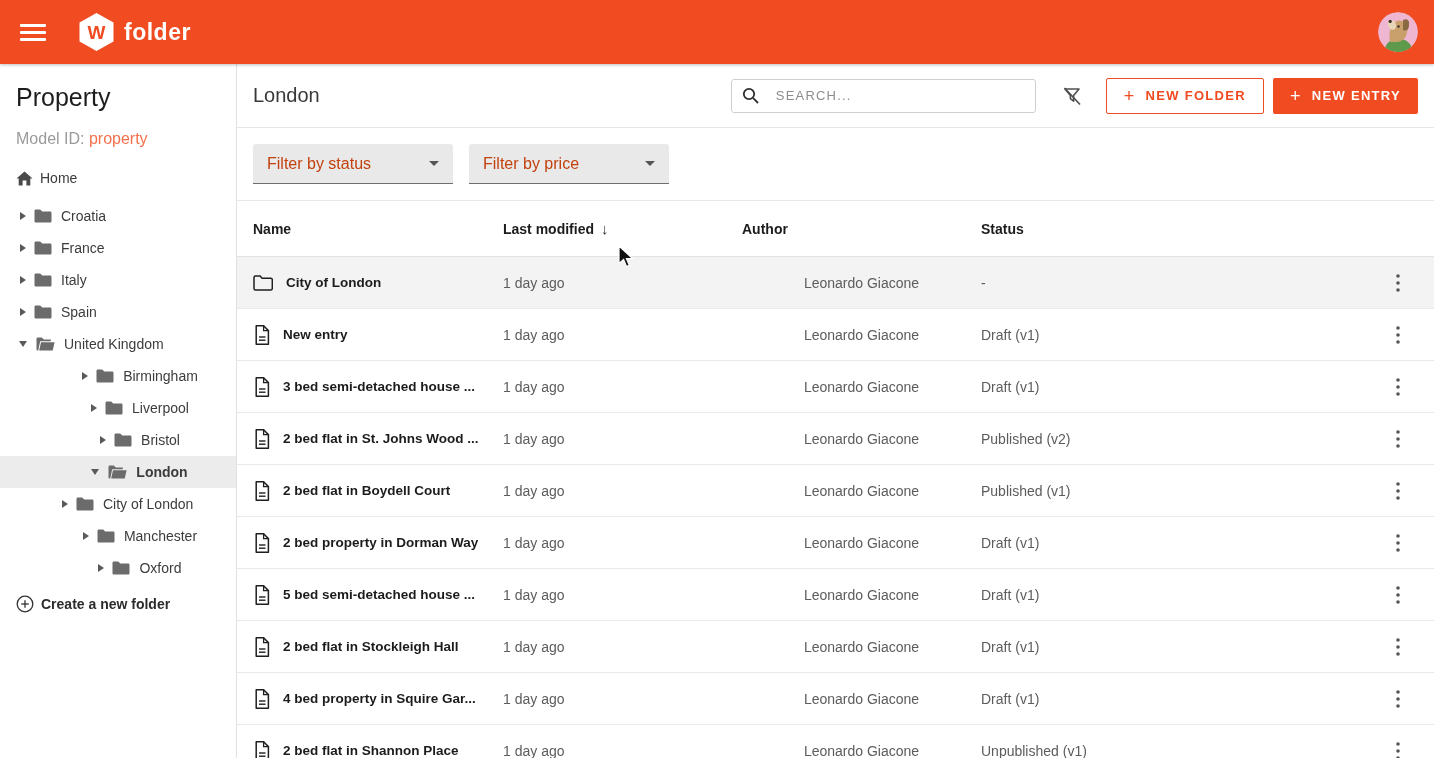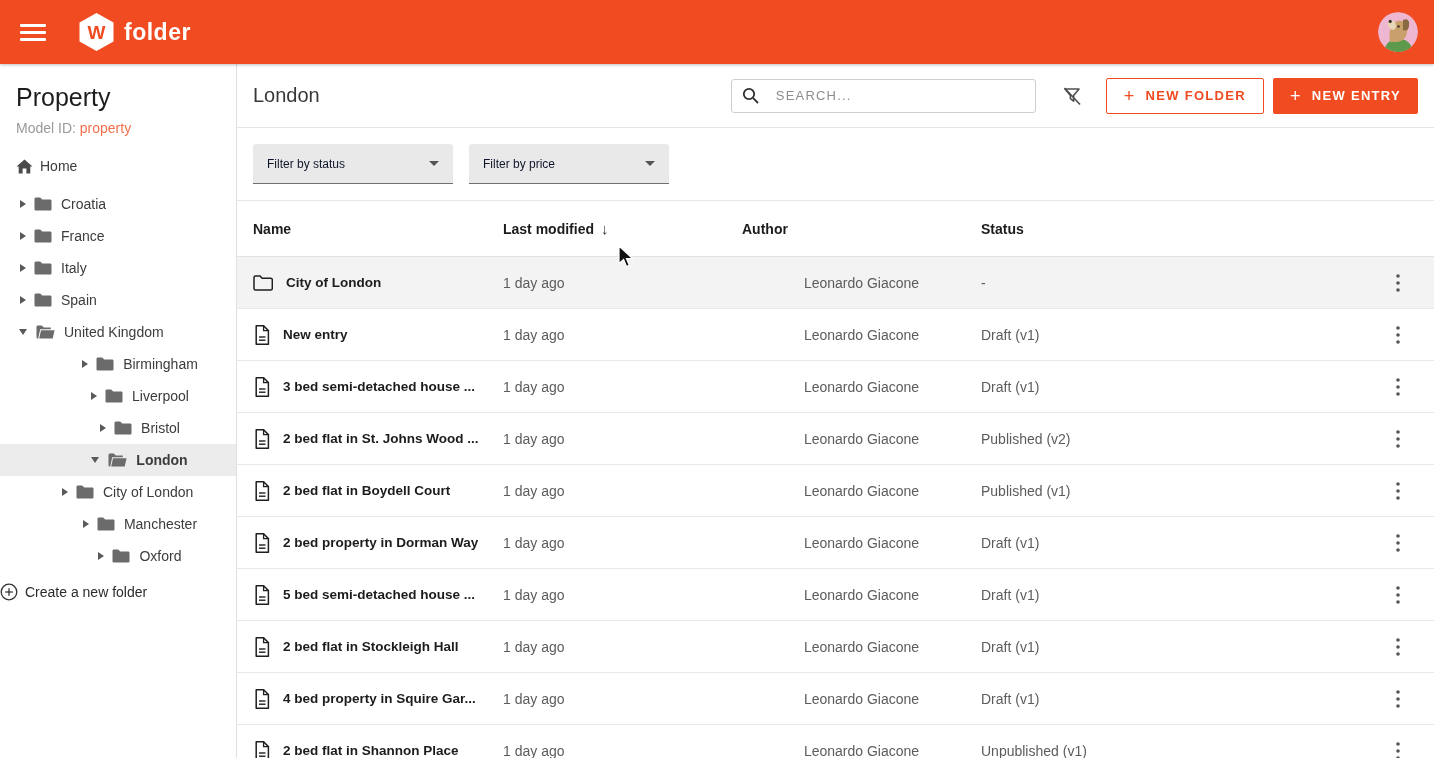--- a/index.html
+++ b/index.html
@@ -17,37 +17,37 @@
   .avatar { margin-left:auto; width:40px; height:40px; border-radius:50%; overflow:hidden; cursor:pointer; }
 
   
   .body { flex:1; display:flex; min-height:0; }
   .sidebar { width:237px; border-right:1px solid #E0E0E0; flex-shrink:0; background:#fff; overflow:hidden; }
   .main { flex:1; display:flex; flex-direction:column; min-width:0; }
 
   
   .side-header { padding:18px 16px 14px 16px; }
   .side-title { font-size:25px; font-weight:400; color:#1d1d1d; line-height:1.2; }
-  .side-model { font-size:14px; color:#9a9a9a; margin-top:8px; }
+  .side-model { font-size:16px; color:#9a9a9a; margin-top:18px; }
   .side-model a { color:#F3704C; text-decoration:none; cursor:pointer; }
   .tree { margin-top:6px; }
   .tree-item { height:32px; display:flex; align-items:center; font-size:14px; color:#3c3c3c; cursor:pointer; }
   .tree-item .caret { width:10px; display:inline-block; margin-right:8px; flex-shrink:0; }
   .caret.right { width:0; height:0; border-left:6px solid #5a5a5a; border-top:4.5px solid transparent; border-bottom:4.5px solid transparent; margin-left:2px; }
   .caret.down  { width:0; height:0; border-top:6px solid #5a5a5a; border-left:4.5px solid transparent; border-right:4.5px solid transparent; margin-left:1px; margin-right:9px; }
   .tree-item .ticon { display:inline-flex; margin-right:9px; flex-shrink:0; }
   .tree-item.selected { background:#ECECEC; }
   .tree-item.selected .tlabel { font-weight:700; }
   .tree-item.lv1 { padding-left:18px; }
   .tree-item.lv2 { padding-left:42px;justify-content:center; }
   .tree-item.lv3 { padding-left:60px; }
   .home-item { height:32px; display:flex; align-items:center; padding-left:16px; font-size:14px; color:#3c3c3c; cursor:pointer; }
   .home-item .ticon { margin-right:7px; display:inline-flex; }
-  .create-folder { height:32px; display:flex; align-items:center; margin-top:4px;
-    font-size:14px; font-weight:400; color:#2b2b2b; cursor:pointer; }
+  .create-folder { height:32px; display:flex; align-items:center; padding-left:16px; margin-top:4px;
+    font-size:14px; font-weight:700; color:#2b2b2b; cursor:pointer; }
   .create-folder .ticon { margin-right:7px; display:inline-flex; }
 
   
   .main-header { height:64px; border-bottom:1px solid #E6E6E6; display:flex; align-items:center;
     padding:0 16px; flex-shrink:0; }
   .page-title { font-size:20px; font-weight:500; color:#383838; }
   .search-box { margin-left:auto; width:305px; height:34px; border:1px solid #CFCFCF; border-radius:3px;
     display:flex; align-items:center; padding:0 10px; background:#fff;gap:8px; }
   .search-box input { border:none; outline:none; flex:1; font-size:13px; letter-spacing:1.2px;
     color:#333; font-family:inherit; margin-left:9px; background:transparent; }
@@ -58,21 +58,21 @@
     font-family:inherit; border:none; }
   .btn .plus { font-size:18px; font-weight:400; line-height:1; }
   .btn-outline { background:#fff; border:1px solid #F04B21; color:#F04B21; margin-right:9px; }
   .btn-fill { background:#F04B21; color:#fff; }
 
   
   .filters { height:73px; border-bottom:1px solid #E8E8E8; display:flex; align-items:center;
     padding:0 16px; gap:16px; flex-shrink:0; }
   .select { width:200px; height:40px; background:#E9E9E9; border-bottom:1px solid #6f6f6f;
     border-radius:3px 3px 0 0; display:flex; align-items:center; padding:0 14px; cursor:pointer; }
-  .select .slabel { font-size:12px; color:#0f172a; flex:1; }
+  .select .slabel { font-size:16px; color:#c2410c; flex:1; }
   .select .scaret { width:0; height:0; border-top:5.5px solid #555; border-left:5px solid transparent; border-right:5px solid transparent; }
 
   
   .table { flex:1; overflow:hidden; display:flex; flex-direction:column; }
   .thead { height:56px; display:flex; align-items:center; padding:0 0; border-bottom:1px solid #E2E2E2; flex-shrink:0; }
   .thead .hc { font-size:14px; font-weight:700; color:#1c1c1c; display:flex; align-items:center; gap:7px; cursor:pointer; }
   .sort-arrow { font-size:15px; font-weight:400; color:#333; }
   .trow { height:52px; display:flex; align-items:center; border-bottom:1px solid #E9E9E9; background:#fff; cursor:pointer; }
   .trow.highlight { background:#F3F3F3; }
   .c { font-size:14px; color:#5c5c5c; }

